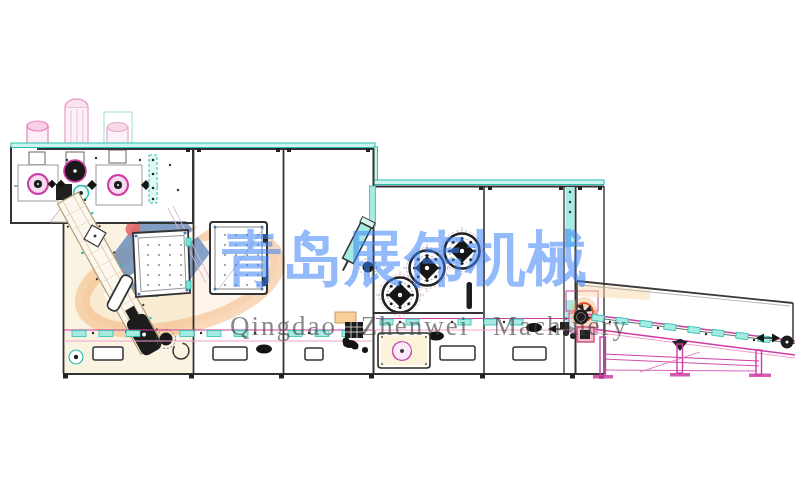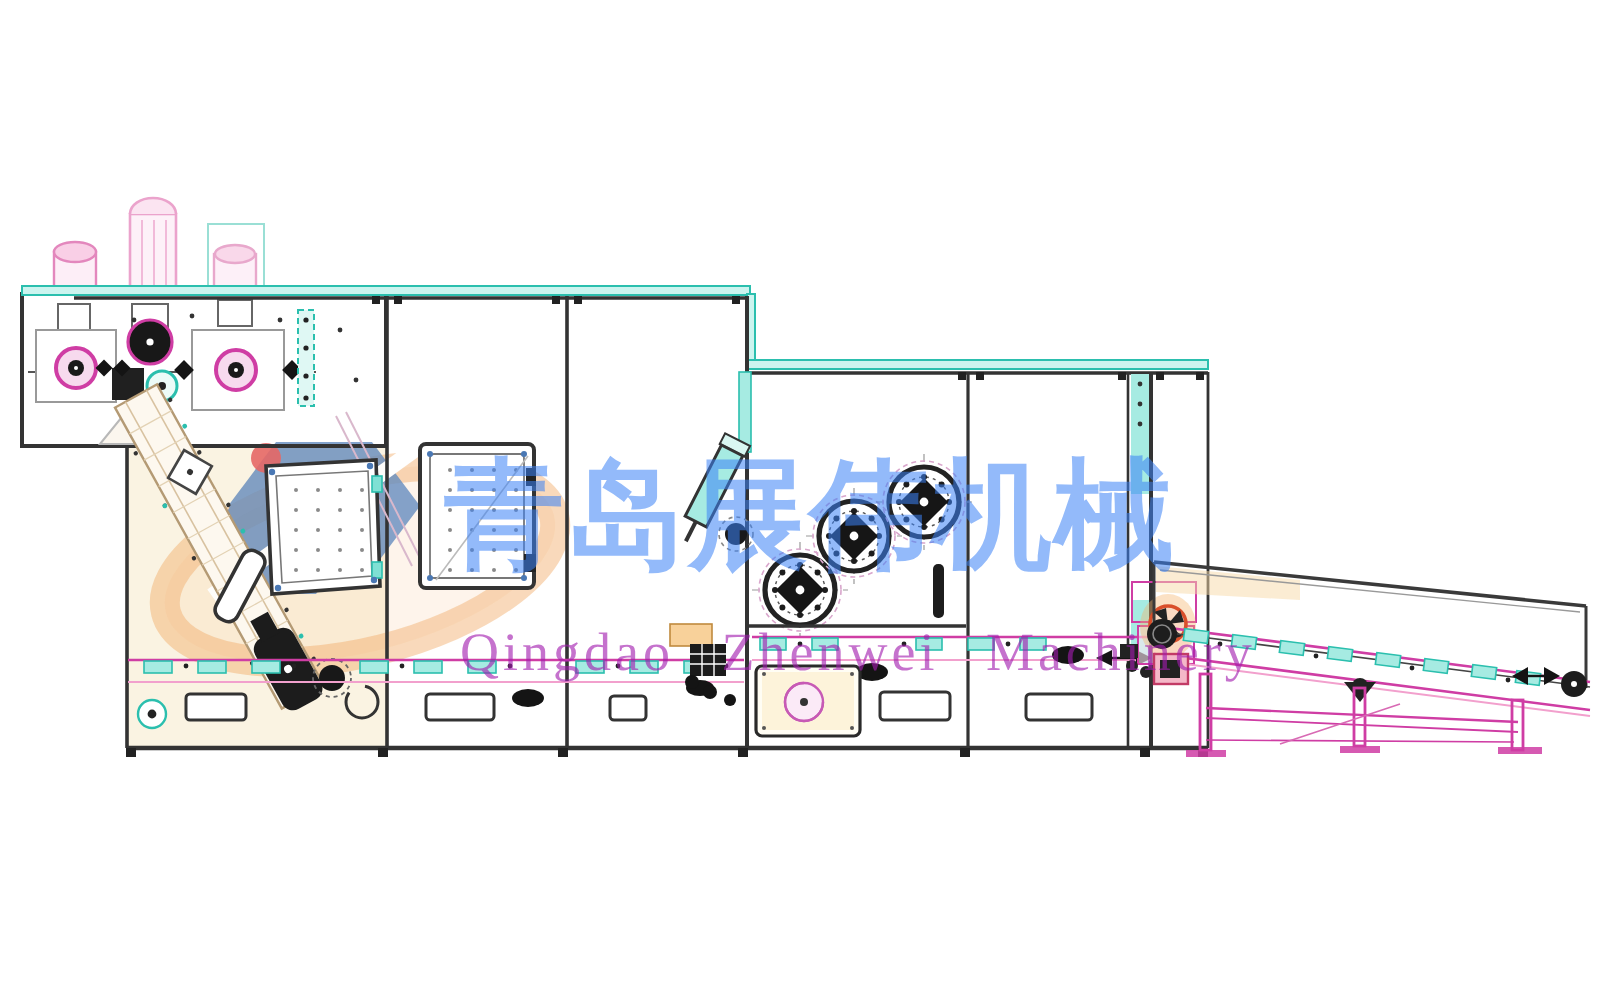--- a/index.html
+++ b/index.html
@@ -4,21 +4,21 @@
 <style>
   html,body{margin:0;padding:0;background:#ffffff;}
   .canvas{position:relative;width:800px;height:502px;background:#ffffff;overflow:hidden;
           font-family:"Liberation Sans",sans-serif;}
   .drawing{position:absolute;left:0;top:0;}
   .wm-cn{position:absolute;left:222px;top:210px;width:560px;height:100px;
          font-family:"DejaVu Serif",serif;font-weight:700;font-size:60px;line-height:96px;
          letter-spacing:1px;color:#3b82f6;opacity:.55;white-space:nowrap;pointer-events:none;}
   .wm-en{position:absolute;left:230px;top:311px;width:440px;height:34px;
          font-family:"Liberation Serif",serif;font-size:27px;line-height:30px;
-         letter-spacing:2px;word-spacing:15px;color:#a21caf;opacity:.62;white-space:nowrap;
+         letter-spacing:2px;word-spacing:15px;color:#404040;opacity:.62;white-space:nowrap;
          pointer-events:none;}
 </style>
 </head>
 <body>
 
 <div class="canvas">
 
 <svg class="drawing" width="800" height="502" viewBox="0 0 800 502">
   <defs>
     <pattern id="dotgrid" width="11" height="10" patternUnits="userSpaceOnUse">

